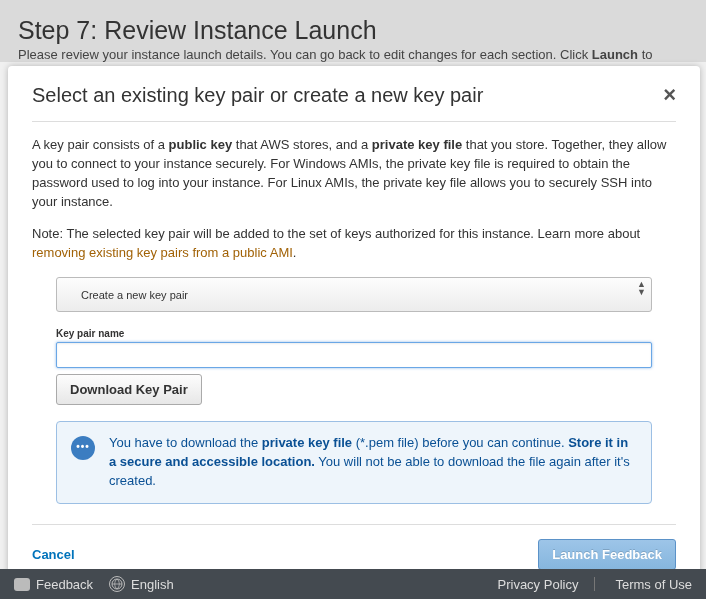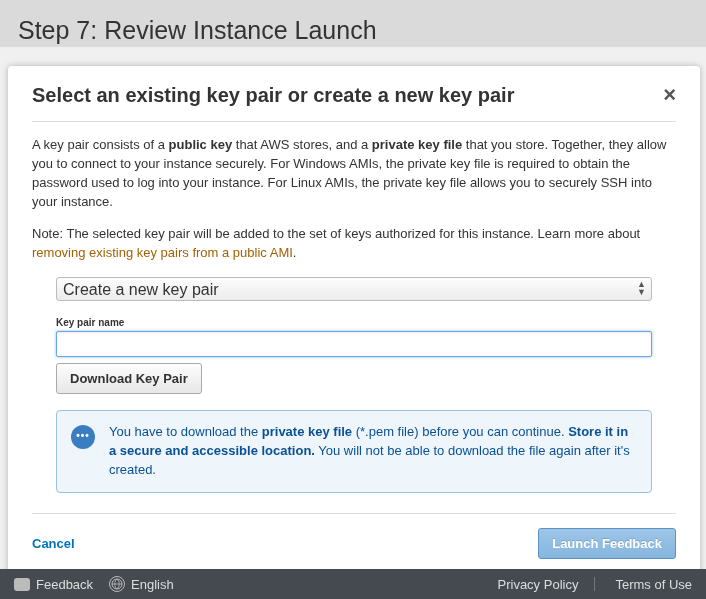--- a/index.html
+++ b/index.html
@@ -42,21 +42,21 @@
   .modal-header {
     display: flex;
     justify-content: space-between;
     align-items: flex-start;
     border-bottom: 1px solid #ddd;
     padding-bottom: 14px;
     margin-bottom: 14px;
   }
   .modal-title {
     font-size: 20px;
-    font-weight: bold;
+    font-weight: normal;
     color: #333;
   }
   .close-x {
     font-size: 22px;
     font-weight: bold;
     color: #555;
     cursor: pointer;
     line-height: 1;
   }
   .body-text {
@@ -65,26 +65,26 @@
     color: #333;
     margin-bottom: 14px;
   }
   .body-text b { font-weight: bold; }
   .link { color: #a16207; text-decoration: none; cursor: pointer; }
   .select-wrap {
     margin: 6px 24px 16px 24px;
   }
   .select {
     width: 100%;
-    height: 24px;
+    height: 35px;
     border: 1px solid #bbb;
     border-radius: 3px;
     background: linear-gradient(#fdfdfd,#ececec);
-    font-size: 16px;
-    padding: 0 6px;
+    font-size: 11px;
+    padding: 0 24px;
     color: #333;
     appearance: none;
     -webkit-appearance: none;
     position: relative;
   }
   .select-outer { position: relative; }
   .select-arrows {
     position: absolute;
     right: 6px; top: 3px;
     font-size: 9px;
@@ -223,20 +223,23 @@
     font-size: 10px;
     line-height: 1;
     margin-top: -3px;
   }
 </style>
 </head>
 <body>
 
 <div class="backdrop">
   <div class="step-title">Step 7: Review Instance Launch</div>
+  <div class="step-sub">
+    <span>Please review your instance launch details. You can go back to edit changes for each section. Click </span><b>Launch</b><span> to</span>
+  </div>
 </div>
 
 <div class="modal">
   <div class="modal-header">
     <div class="modal-title">Select an existing key pair or create a new key pair</div>
     <div class="close-x">×</div>
   </div>
 
   <p class="body-text">
     <span>A key pair consists of a </span><b>public key</b><span> that AWS stores, and a </span><b>private key file</b><span> that you store. Together, they allow you to connect to your instance securely. For Windows AMIs, the private key file is required to obtain the password used to log into your instance. For Linux AMIs, the private key file allows you to securely SSH into your instance.</span>

